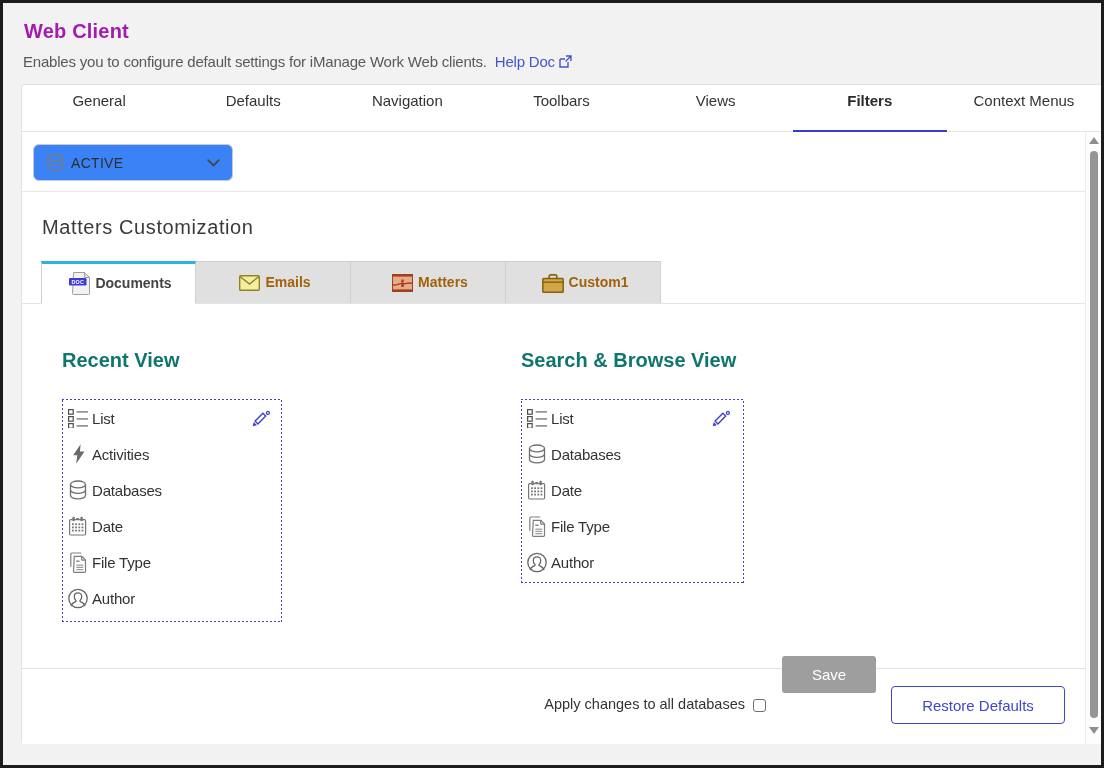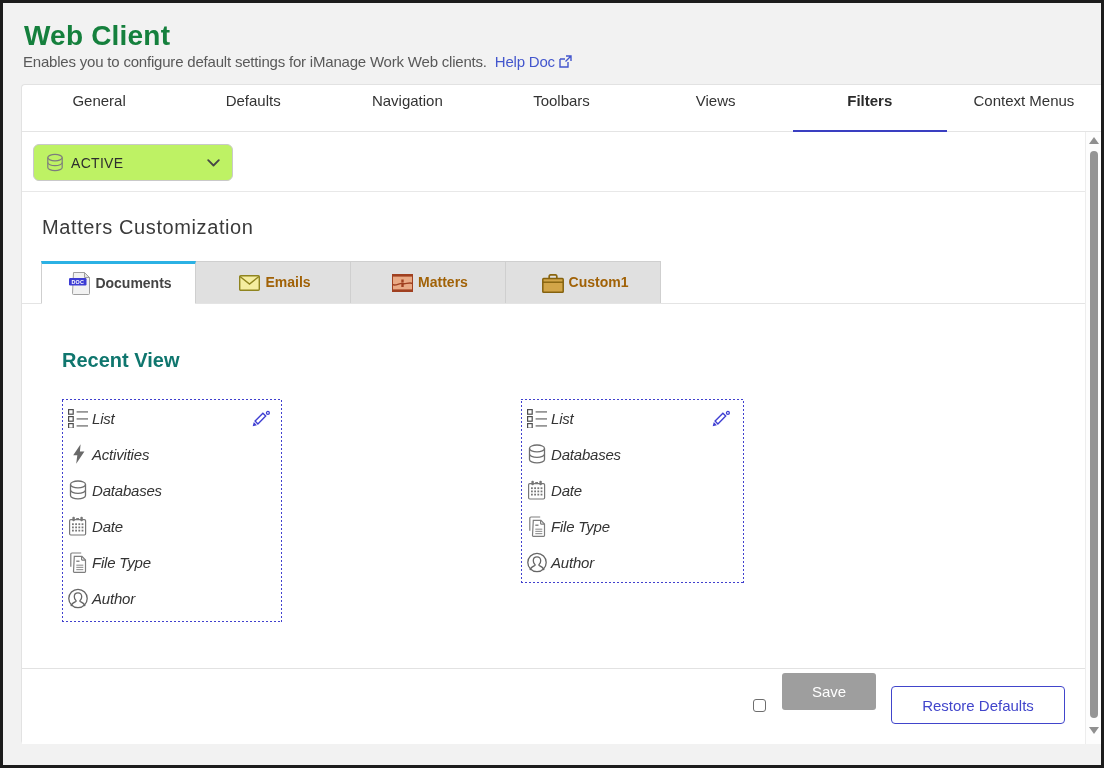--- a/index.html
+++ b/index.html
@@ -8,21 +8,21 @@
     font-family:"Liberation Sans", sans-serif;
     background:#f2f2f2;
     position:relative;
     overflow:hidden;
   }
   .frame { position:absolute; left:0; top:0; width:1104px; height:768px;
            border:3px solid #1c1c1c; z-index:99; pointer-events:none; }
   .abs { position:absolute; }
 
   
-  .title { left:24px; top:20px; font-size:28px; font-weight:bold; color:#15803d; letter-spacing:0.2px; }
+  .title { left:24px; top:20px; font-size:20px; font-weight:bold; color:#a21caf; letter-spacing:0.2px; }
   .subtitle { left:23px; top:53px; font-size:15px; color:#595959; letter-spacing:-0.2px; }
   .subtitle a { color:#4356cd; text-decoration:none; }
 
   
   .card { left:21px; top:84px; width:1080px; height:660px; background:#fff;
           border:1px solid #e2e2e2; border-right:none; border-radius:4px 0 0 4px; }
 
   
   .tabs { left:0; top:0; width:100%; height:47px; border-bottom:1px solid #e4e4e4; display:flex; }
   .tab { flex:1 1 0; height:47px; padding-bottom:16px; display:flex; align-items:center; justify-content:center;
@@ -35,21 +35,21 @@
   .content { left:0; top:0; width:1063px; height:612px; background:#fff; }
 
   
   .sbar { left:1063px; top:0; width:16px; height:612px; background:#fdfdfd; border-left:1px solid #ededed; }
   .sb-up { left:3px; top:5px; width:0; height:0; border-left:5px solid transparent; border-right:5px solid transparent; border-bottom:7px solid #8f8f8f; }
   .sb-down { left:3px; top:595px; width:0; height:0; border-left:5px solid transparent; border-right:5px solid transparent; border-top:7px solid #8f8f8f; }
   .sb-thumb { left:4px; top:19px; width:8px; height:567px; background:#959595; border-radius:4px; }
 
   
   .activerow { left:0; top:0; width:1063px; height:60px; border-bottom:1px solid #e8e8e8; }
-  .dd { left:11px; top:12px; width:200px; height:37px; background:#bef264; border:1px solid #c9c9c9;
+  .dd { left:11px; top:12px; width:200px; height:37px; background:#3b82f6; border:1px solid #c9c9c9;
         border-radius:6px; display:flex; align-items:center; padding:0 12px; }
   .dd .lbl { font-size:14px; color:#2e2e2e; margin-left:7px; letter-spacing:0.3px; }
   .dd .chev { margin-left:auto; }
 
   
   .fc-title { left:20px; top:84px; font-size:20px; color:#3a3a3a; letter-spacing:0.6px; }
 
   .subtabs { left:19px; top:129px; display:flex; }
   .stab { width:155px; height:43px; padding-bottom:2px; background:#e0e0e0; border:1px solid #cfcfcf; border-left:none;
           display:flex; align-items:center; justify-content:center; font-size:14px; font-weight:bold; color:#a16207; }
@@ -65,30 +65,30 @@
 
   .dashbox { border:1px solid transparent; background:
       repeating-linear-gradient(90deg,#4040ce 0 2px,transparent 2px 4px) 0 0/100% 1px no-repeat border-box,
       repeating-linear-gradient(90deg,#4040ce 0 2px,transparent 2px 4px) 0 100%/100% 1px no-repeat border-box,
       repeating-linear-gradient(0deg,#4040ce 0 2px,transparent 2px 4px) 0 0/1px 100% no-repeat border-box,
       repeating-linear-gradient(0deg,#4040ce 0 2px,transparent 2px 4px) 100% 0/1px 100% no-repeat border-box,
       #fff; background-origin:border-box; }
   .box1 { left:40px; top:267px; width:220px; height:223px; }
   .box2 { left:499px; top:267px; width:223px; height:184px; }
 
-  .row { position:absolute; left:5px; height:36px; display:flex; align-items:center;font-style:italic; }
+  .row { position:absolute; left:5px; height:36px; display:flex; align-items:center; }
   .row .ic { width:20px; height:20px; display:flex; align-items:center; justify-content:center; }
   .row .tx { margin-left:4px; font-size:15px; letter-spacing:-0.2px; color:#333; }
   .pencil { position:absolute; top:10px; }
 
   
   .footline { left:0; top:536px; width:1063px; height:1px; background:#e2e2e2; }
   .foot-text { left:0; top:564px; width:723px; text-align:right; font-size:14.5px; color:#333; }
   .checkbox { left:731px; top:567px; width:13px; height:13px; border:1px solid #6e6e6e; background:#fff; border-radius:3px; }
-  .btn-save { left:760px; top:541px; width:94px; height:37px; background:#9e9e9e; color:#fff;
+  .btn-save { left:760px; top:524px; width:94px; height:37px; background:#9e9e9e; color:#fff;
               font-size:15px; display:flex; align-items:center; justify-content:center; border-radius:3px; }
   .btn-restore { left:869px; top:554px; width:174px; height:38px; background:#fff; border:1px solid #4145cb;
                  color:#4145cb; font-size:15px; display:flex; align-items:center; justify-content:center; border-radius:4px; }
 </style>
 </head>
 <body>
   <div class="frame"></div>
   <div class="abs title">Web Client</div>
   <div class="abs subtitle">Enables you to configure default settings for iManage Work Web clients.&nbsp;
     <a href="#">Help Doc
@@ -164,20 +164,21 @@
               <rect x="0.8" y="5.6" width="20.4" height="13.6" rx="0.8" fill="#d2a548" stroke="#85620e" stroke-width="1.5"></rect>
               <line x1="1" y1="9.2" x2="21" y2="9.2" stroke="#85620e" stroke-width="1.4"></line>
             </svg>
             Custom1
           </div>
         </div>
         <div class="abs subtab-line"></div>
         <div class="abs subtab-cover"></div>
 
         <div class="abs colhead ch1">Recent View</div>
+        <div class="abs colhead ch2">Search &amp; Browse View</div>
 
         <div class="abs dashbox box1">
           <div class="row" style="top:0px">
             <span class="ic">
               <svg width="20" height="20" viewBox="0 0 20 20">
                 <g fill="none" stroke="#4d4d4d" stroke-width="1.2">
                   <rect x="0.6" y="1.6" width="4.6" height="4.6"></rect>
                   <rect x="0.6" y="8.6" width="4.6" height="4.6"></rect>
                   <rect x="0.6" y="15.6" width="4.6" height="4.6"></rect>
                 </g>
@@ -348,20 +349,21 @@
               <svg width="20" height="21" viewBox="0 0 20 21">
                 <circle cx="10" cy="10.5" r="9.2" fill="none" stroke="#666" stroke-width="1.3"></circle>
                 <path d="M10 4.9 c2.3 0 3.7 1.5 3.7 3.8 c0 1.6 -0.7 3 -1.6 3.8 c-0.35 0.33 -0.3 0.9 0.3 1.2 c2.5 1 4.1 2.5 4.5 4.4 M10 4.9 c-2.3 0 -3.7 1.5 -3.7 3.8 c0 1.6 0.7 3 1.6 3.8 c0.35 0.33 0.3 0.9 -0.3 1.2 c-2.5 1 -4.1 2.5 -4.5 4.4" fill="none" stroke="#666" stroke-width="1.3"></path>
               </svg>
             </span>
             <span class="tx">Author</span>
           </div>
         </div>
 
         <div class="abs footline"></div>
+        <div class="abs foot-text">Apply changes to all databases</div>
         <div class="abs checkbox"></div>
         <div class="abs btn-save">Save</div>
         <div class="abs btn-restore">Restore Defaults</div>
 
       </div>
 
       <div class="abs sbar">
         <div class="abs sb-up"></div>
         <div class="abs sb-thumb"></div>
         <div class="abs sb-down"></div>

